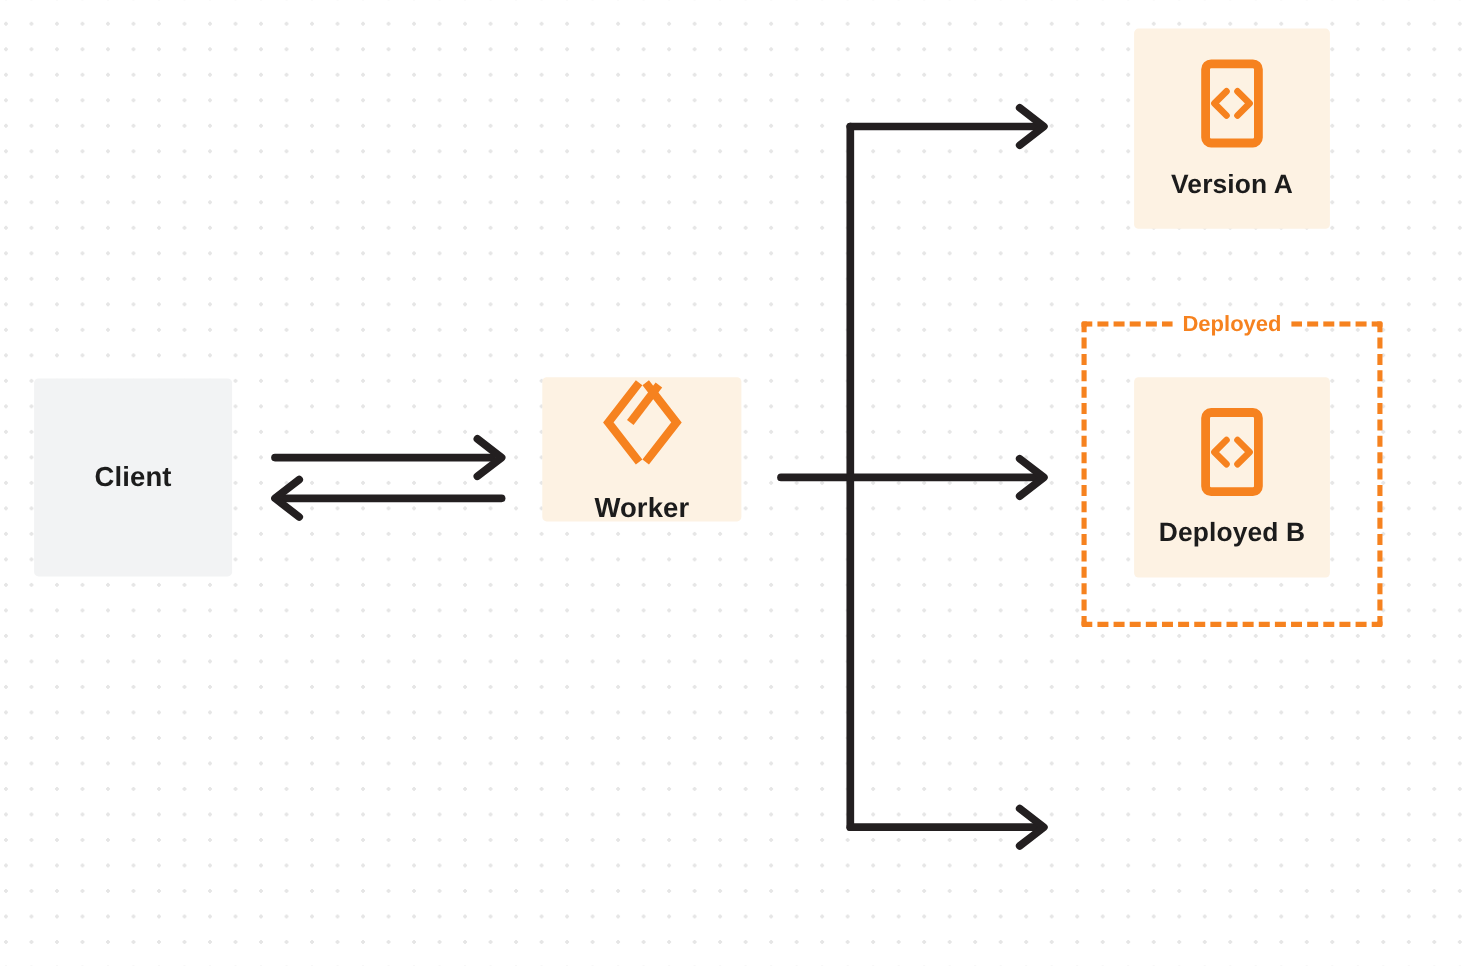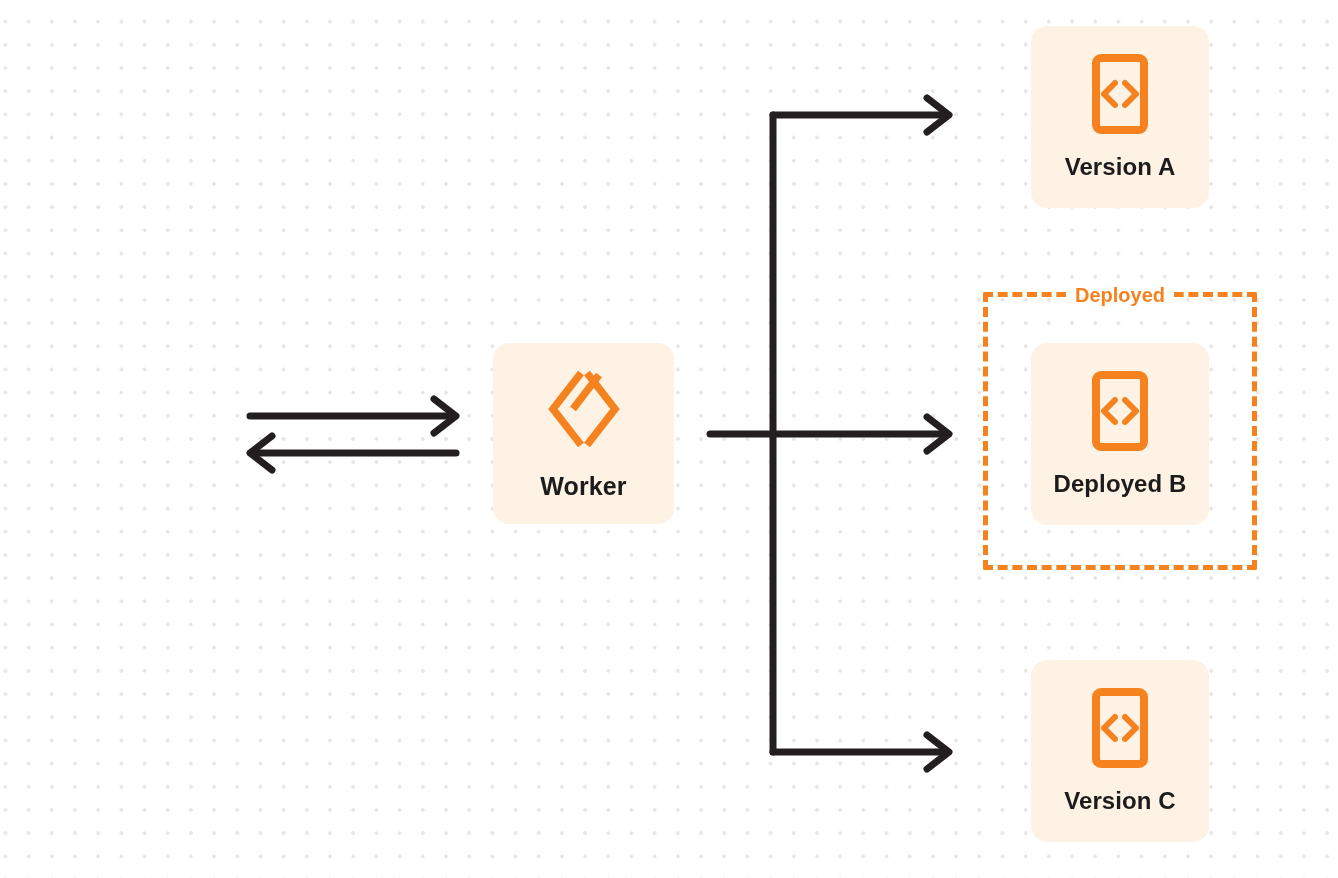--- a/index.html
+++ b/index.html
@@ -15,21 +15,21 @@
     background-image: radial-gradient(circle, #e6e6e6 1.6px, transparent 1.7px);
     background-size: 23.2px 23.2px;
     background-position: 17px 10px;
     overflow: hidden;
     font-family: "Liberation Sans", sans-serif;
   }
 
   
   .node {
     position: absolute;
-    border-radius: 16px;
+    border-radius: 4px;
     display: flex;
     flex-direction: column;
     align-items: center;
     justify-content: center;
     box-sizing: border-box;
   }
   .node-label {
     font-weight: bold;
     color: #1c1c1c;
     letter-spacing: 0.1px;
@@ -44,21 +44,21 @@
     height: 180px;
     background: #f2f3f4;
   }
   #client-node .node-label { font-size: 25px; }
 
   
   #worker-node {
     left: 493px;
     top: 343px;
     width: 181px;
-    height: 181px;
+    height: 131px;
     background: #fdf2e3;
   }
   #worker-node .node-label {
     font-size: 25px;
     margin-top: 16px;
   }
 
   
   .version-node {
     left: 1031px;
@@ -157,20 +157,23 @@
       </g>
 
       <g>
         <path d="M 773 752 L 941 752"></path>
         <path d="M 927 735 L 949 752 L 927 769"></path>
       </g>
     </g>
   </svg>
 
 
+  <div class="node" id="client-node">
+    <div class="node-label">Client</div>
+  </div>
 
   <div class="node" id="worker-node">
     <span>
       <svg width="86" height="86" viewBox="0 0 86 86" xmlns="http://www.w3.org/2000/svg">
         <g fill="none" stroke="#f6821f" stroke-width="7.5" stroke-linejoin="miter" stroke-linecap="butt">
           <path d="M 40 7 L 12 43 L 40 79"></path>
           <path d="M 46 7 L 74 43 L 46 79"></path>
           <path d="M 32 43 L 58 9"></path>
         </g>
         <g fill="none" stroke="#f6821f" stroke-width="7.5">
@@ -204,26 +207,14 @@
         <rect x="6" y="5" width="48" height="72" rx="5" ry="5" fill="none" stroke="#f6821f" stroke-width="8"></rect>
         <g fill="none" stroke="#f6821f" stroke-width="6" stroke-linecap="round" stroke-linejoin="round">
           <path d="M 25 30 L 14 41 L 25 52"></path>
           <path d="M 35 30 L 46 41 L 35 52"></path>
         </g>
       </svg>
     </span>
     <div class="node-label">Deployed B</div>
   </div>
 
-  <div class="node version-node" id="version-c-node">
-    <span>
-      <svg width="60" height="82" viewBox="0 0 60 82" xmlns="http://www.w3.org/2000/svg">
-        <rect x="6" y="5" width="48" height="72" rx="5" ry="5" fill="none" stroke="#f6821f" stroke-width="8"></rect>
-        <g fill="none" stroke="#f6821f" stroke-width="6" stroke-linecap="round" stroke-linejoin="round">
-          <path d="M 25 30 L 14 41 L 25 52"></path>
-          <path d="M 35 30 L 46 41 L 35 52"></path>
-        </g>
-      </svg>
-    </span>
-    <div class="node-label">Version C</div>
-  </div>
 
 </div>
 
 </body></html>

